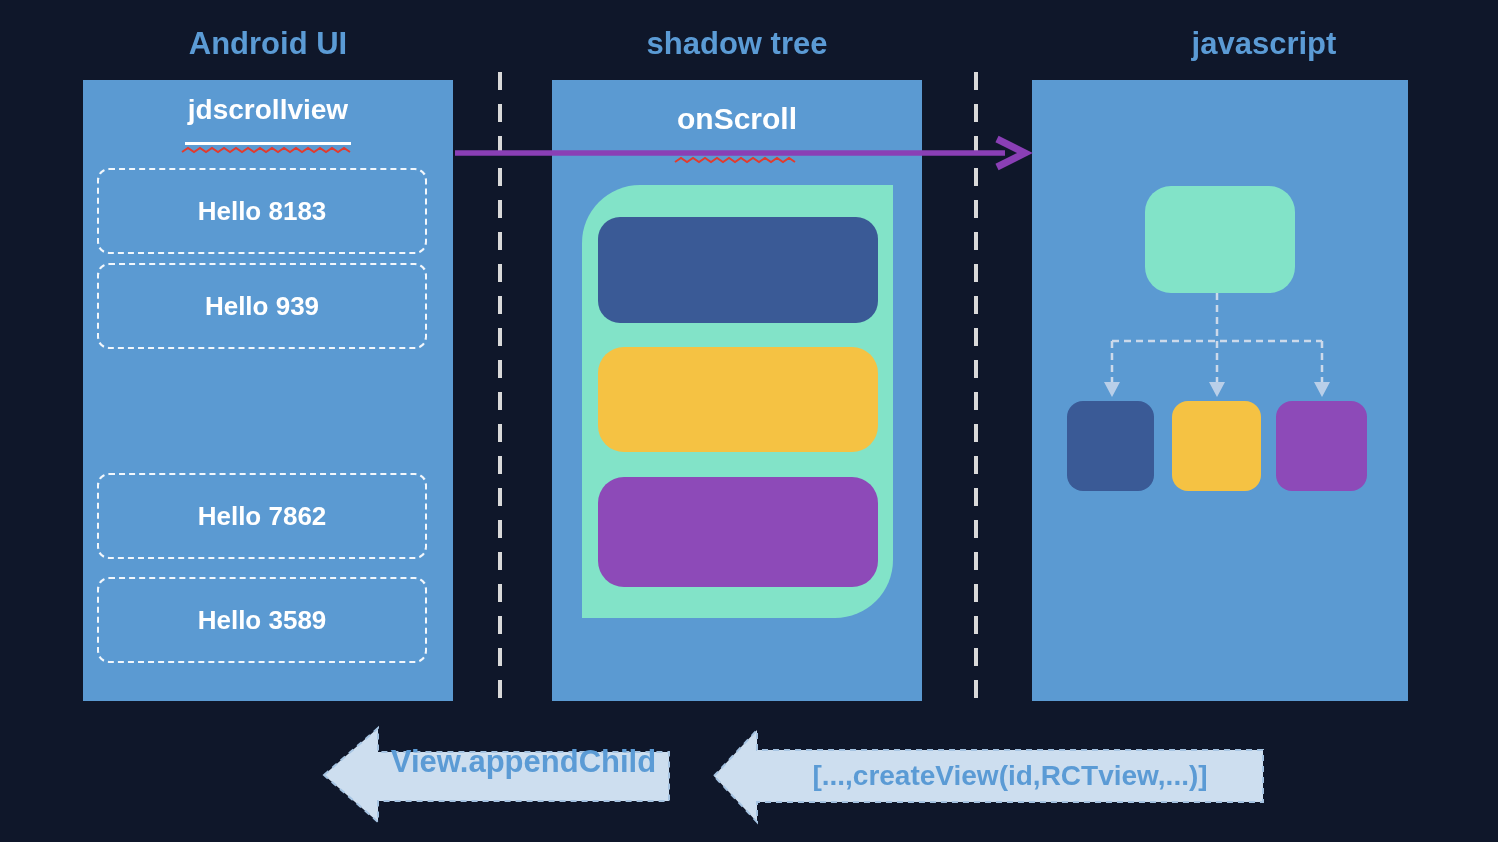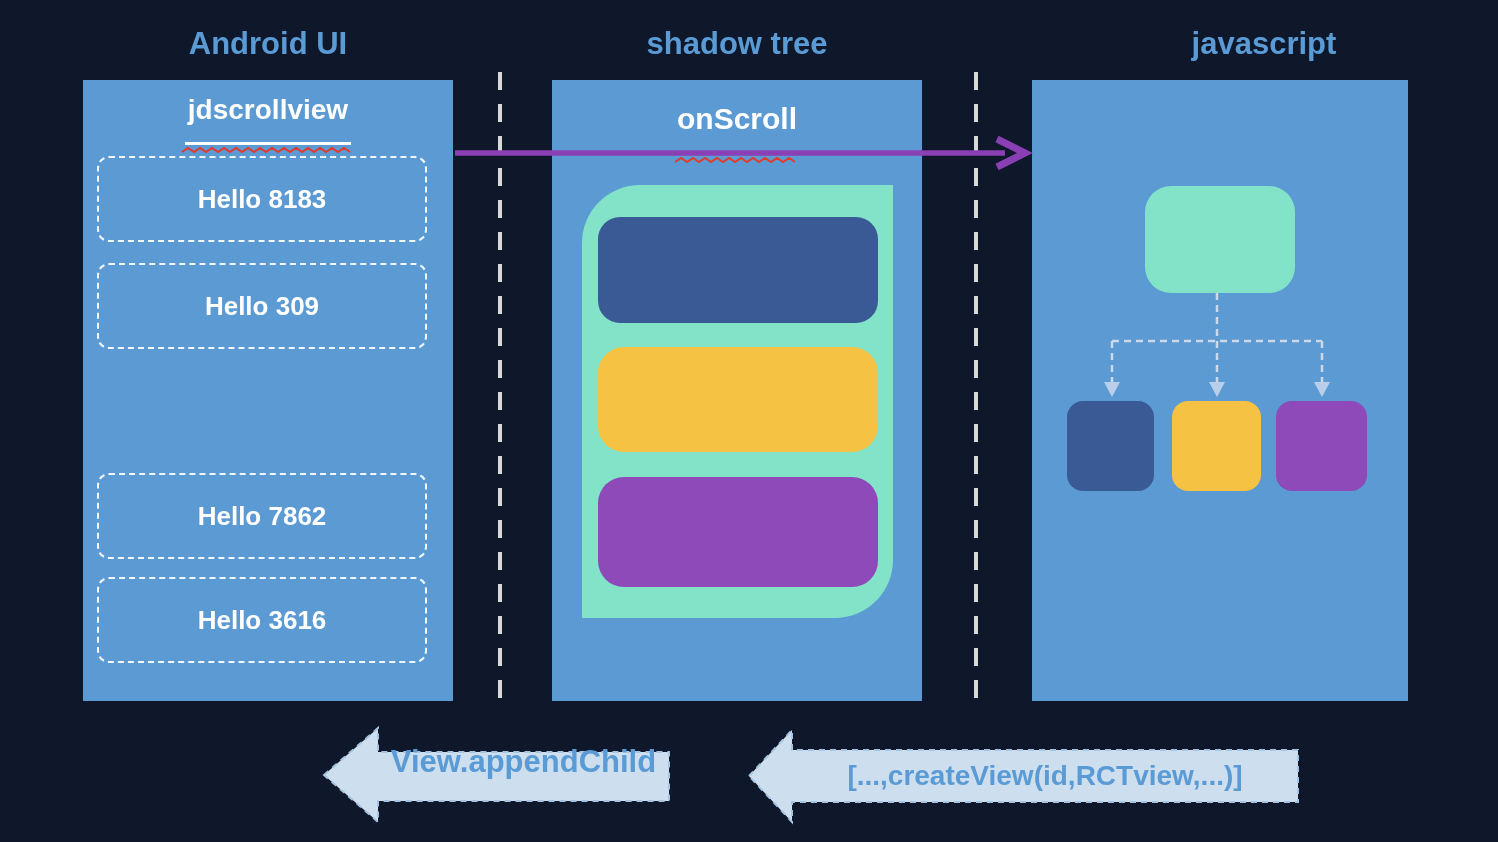--- a/index.html
+++ b/index.html
@@ -56,24 +56,24 @@
   <div class="separator" style="left:498px;"></div>
   <div class="separator" style="left:974px;"></div>
 
   <div class="panel" style="left: 83px; width: 370px; background-color: rgb(91, 154, 210);">
     <div class="panel-title" style="top:14px;font-size:28px;">
       <span class="underlined">jdscrollview</span>
       <svg class="squiggle" width="174" height="8" viewBox="0 0 174 8">
         <path d="M1 6 l6 -4 l6 4 l6 -4 l6 4 l6 -4 l6 4 l6 -4 l6 4 l6 -4 l6 4 l6 -4 l6 4 l6 -4 l6 4 l6 -4 l6 4 l6 -4 l6 4 l6 -4 l6 4 l6 -4 l6 4 l6 -4 l6 4 l6 -4 l6 4 l6 -4 l6 4" fill="none" stroke-width="2" stroke="#e23b2e"></path>
       </svg>
     </div>
-    <div class="hello-box" style="top:76px;">Hello 8183</div>
-    <div class="hello-box" style="top:183px;">Hello 309</div>
+    <div class="hello-box" style="top:88px;">Hello 8183</div>
+    <div class="hello-box" style="top:183px;">Hello 939</div>
     <div class="hello-box" style="top:393px;">Hello 7862</div>
-    <div class="hello-box" style="top:497px;">Hello 3616</div>
+    <div class="hello-box" style="top:497px;">Hello 3589</div>
   </div>
 
   <div class="panel" style="left: 552px; width: 370px; background-color: rgb(91, 154, 210);">
     <div class="panel-title" style="top:22px;font-size:30px;">
       <span class="underlined">onScroll</span>
       <svg class="squiggle" width="126" height="8" viewBox="0 0 126 8">
         <path d="M1 6 l6 -4 l6 4 l6 -4 l6 4 l6 -4 l6 4 l6 -4 l6 4 l6 -4 l6 4 l6 -4 l6 4 l6 -4 l6 4 l6 -4 l6 4 l6 -4 l6 4 l6 -4 l6 4" fill="none" stroke-width="2" stroke="#e23b2e"></path>
       </svg>
     </div>
     <div class="teal-wrap" style="background-color: rgb(130, 227, 200);">
@@ -109,20 +109,20 @@
     <polyline points="544,4 572,18 544,32" fill="none" stroke-width="7" stroke="#8a3fb5"></polyline>
   </svg>
 
   <div style="position:absolute;left:320px;top:725px;width:352px;height:100px;">
     <svg class="block-arrow" width="352" height="100" viewBox="0 0 352 100">
       <polygon points="4,50 58,3 58,27 349,27 349,76 58,76 58,97" stroke-width="2" stroke-dasharray="6 5" fill="#cddeef" stroke="#a6c4e2"></polygon>
     </svg>
     <div class="block-arrow-label" style="left:58px;top:12px;width:291px;height:49px;font-size:31px;">View.appendChild</div>
   </div>
 
-  <div style="position:absolute;left:746px;top:725px;width:555px;height:100px;">
+  <div style="position:absolute;left:711px;top:725px;width:555px;height:100px;">
     <svg class="block-arrow" width="555" height="100" viewBox="0 0 555 100">
       <polygon points="3,51 46,5 46,25 552,25 552,77 46,77 46,97" stroke-width="2" stroke-dasharray="6 5" fill="#cddeef" stroke="#a6c4e2"></polygon>
     </svg>
     <div class="block-arrow-label" style="left:46px;top:25px;width:506px;height:52px;font-size:28px;">[...,createView(id,RCTview,...)]</div>
   </div>
 
 </div>
 
 </body></html>

